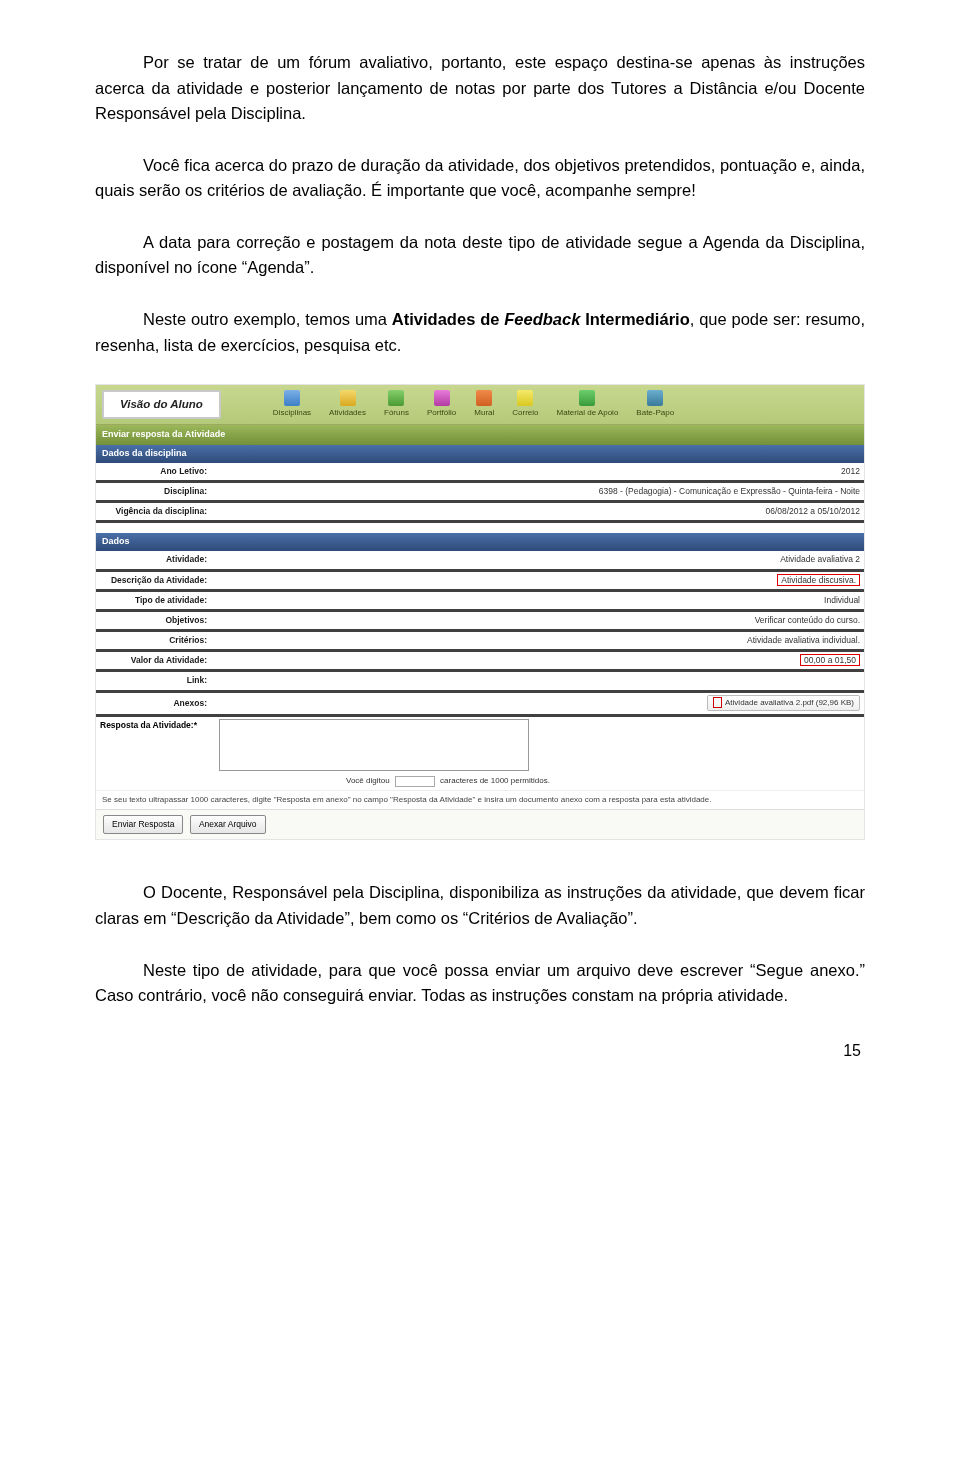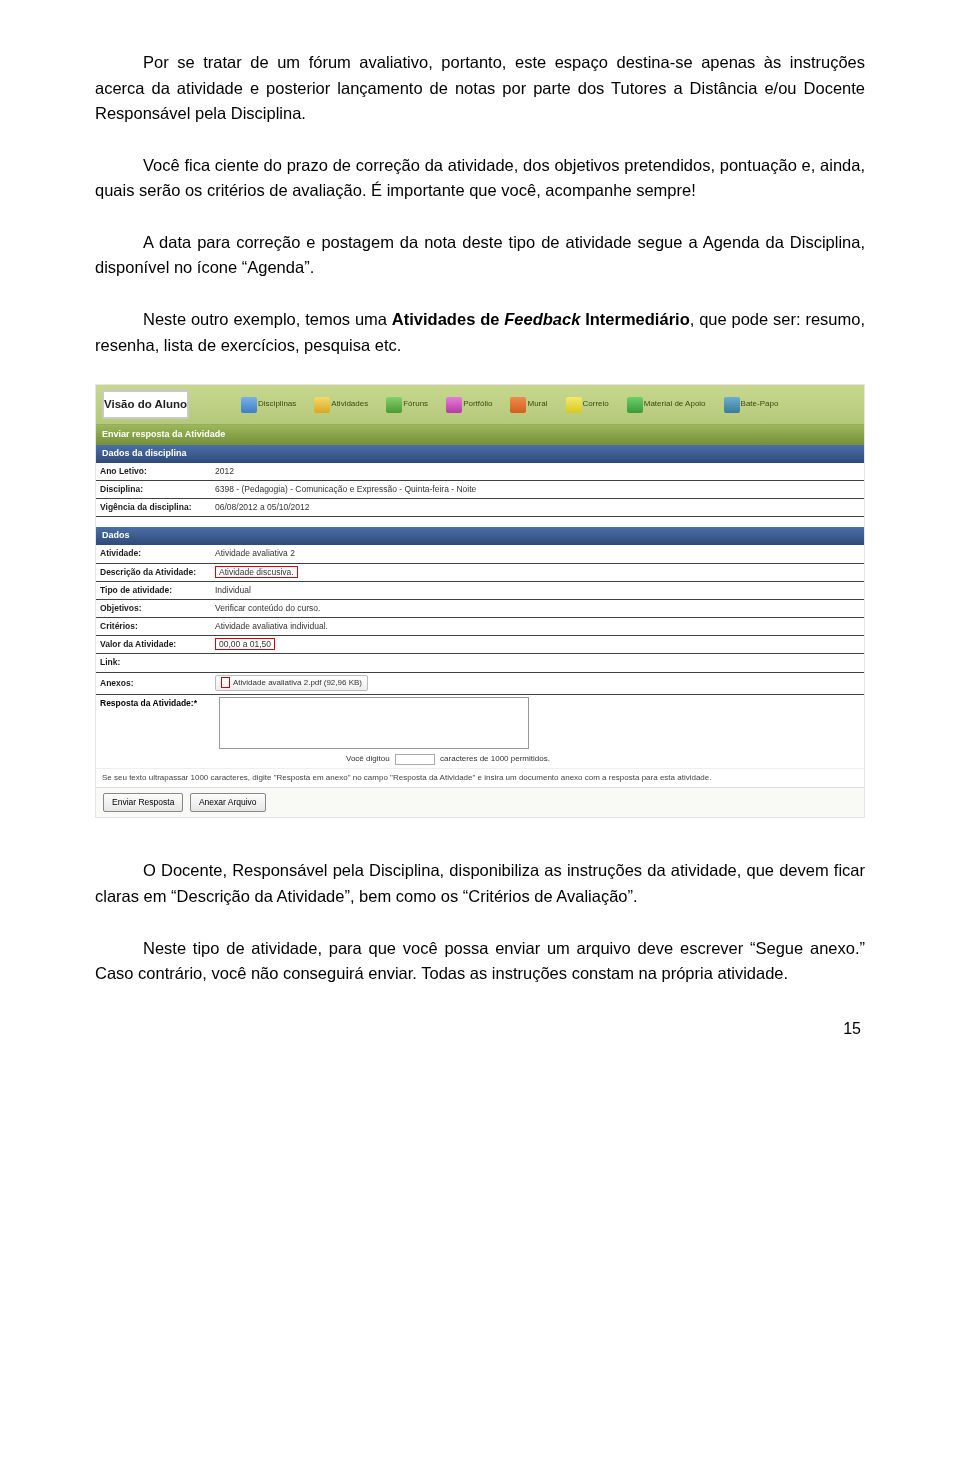--- a/index.html
+++ b/index.html
@@ -32,36 +32,38 @@
     display: flex;
     align-items: stretch;
     background: linear-gradient(#c7d88e, #b5c97a);
     height: 40px;
     border-bottom: 1px solid #9aaa60;
   }
   .visao {
     background: #fff;
     border: 2px solid #c9c9c9;
     border-radius: 2px;
-    padding: 4px 0;
+    padding: 4px 16px;
     margin: 5px 6px;
     font-weight: bold;
     font-size: 11.5px;
     color: #222;
     display: flex;
     align-items: center;
+    font-style: italic;
   }
   .nav {
     display: flex;
     align-items: center;
     gap: 6px;
     padding-left: 40px;
   }
   .nav-item {
     display: flex;
+    flex-direction: column;
     align-items: center;
     padding: 2px 6px;
     color: #384a10;
     font-size: 8px;
     gap: 1px;
   }
   .nav-item .nico {
     width: 16px;
     height: 16px;
     border-radius: 2px;
@@ -83,24 +85,25 @@
   }
   .bluebar {
     background: linear-gradient(#4a6fa8, #2f4a78);
     color: #fff;
     font-weight: bold;
     font-size: 9px;
     padding: 2px 6px;
   }
   .inforow {
     display: flex;
-    border-bottom: 1px solid #404040;
+    border-bottom: 3px solid #404040;
     font-size: 8.5px;
     min-height: 14px;
     align-items: center;
+    text-align: right;
   }
   .inforow .lbl {
     width: 115px;
     font-weight: bold;
     padding: 2px 4px;
     color: #1a1a1a;
   }
   .inforow .val {
     flex: 1;
     padding: 2px 4px;
@@ -188,21 +191,21 @@
     font-size: 16px;
     color: #000;
     margin-top: 30px;
     padding-right: 4px;
   }
 </style>
 </head>
 <body>
 
 <p class="para">Por se tratar de um fórum avaliativo, portanto, este espaço destina-se apenas às instruções acerca da atividade e posterior lançamento de notas por parte dos Tutores a Distância e/ou Docente Responsável pela Disciplina.</p>
-<p class="para">Você fica ciente do prazo de correção da atividade, dos objetivos pretendidos, pontuação e, ainda, quais serão os critérios de avaliação. É importante que você, acompanhe sempre!</p>
+<p class="para">Você fica acerca do prazo de duração da atividade, dos objetivos pretendidos, pontuação e, ainda, quais serão os critérios de avaliação. É importante que você, acompanhe sempre!</p>
 <p class="para">A data para correção e postagem da nota deste tipo de atividade segue a Agenda da Disciplina, disponível no ícone “Agenda”.</p>
 <p class="para">
   <span>Neste outro exemplo, temos uma </span><span class="bold">Atividades de </span><span class="bold italic">Feedback</span><span class="bold"> Intermediário</span><span>, que pode ser: resumo, resenha, lista de exercícios, pesquisa etc.</span>
 </p>
 
 <div class="screenshot">
 
   <div class="topbar">
     <div class="visao">Visão do Aluno</div>
     <div class="nav">

